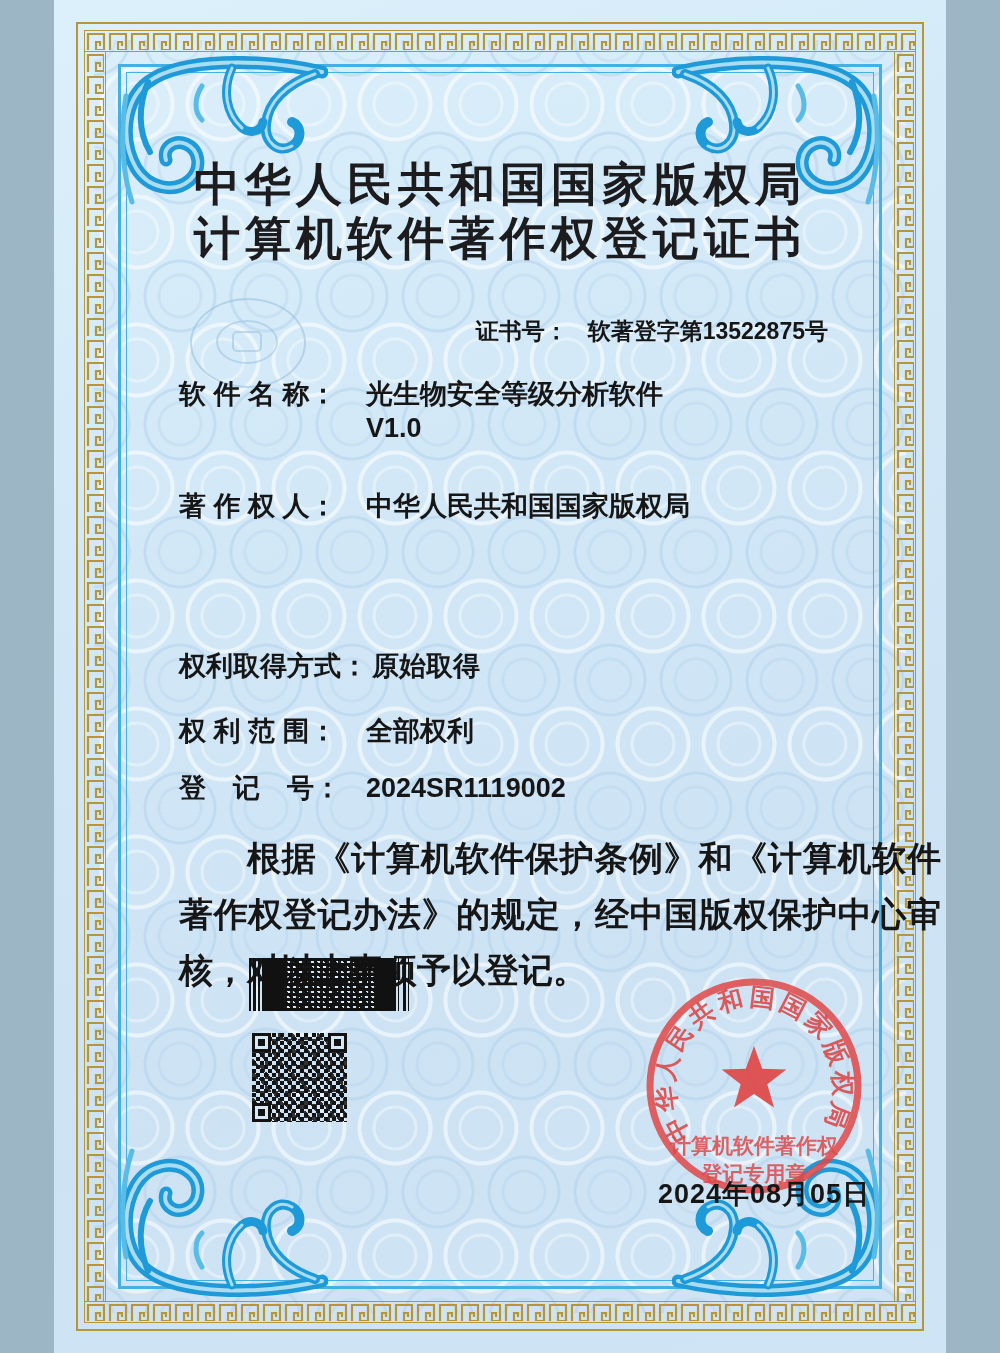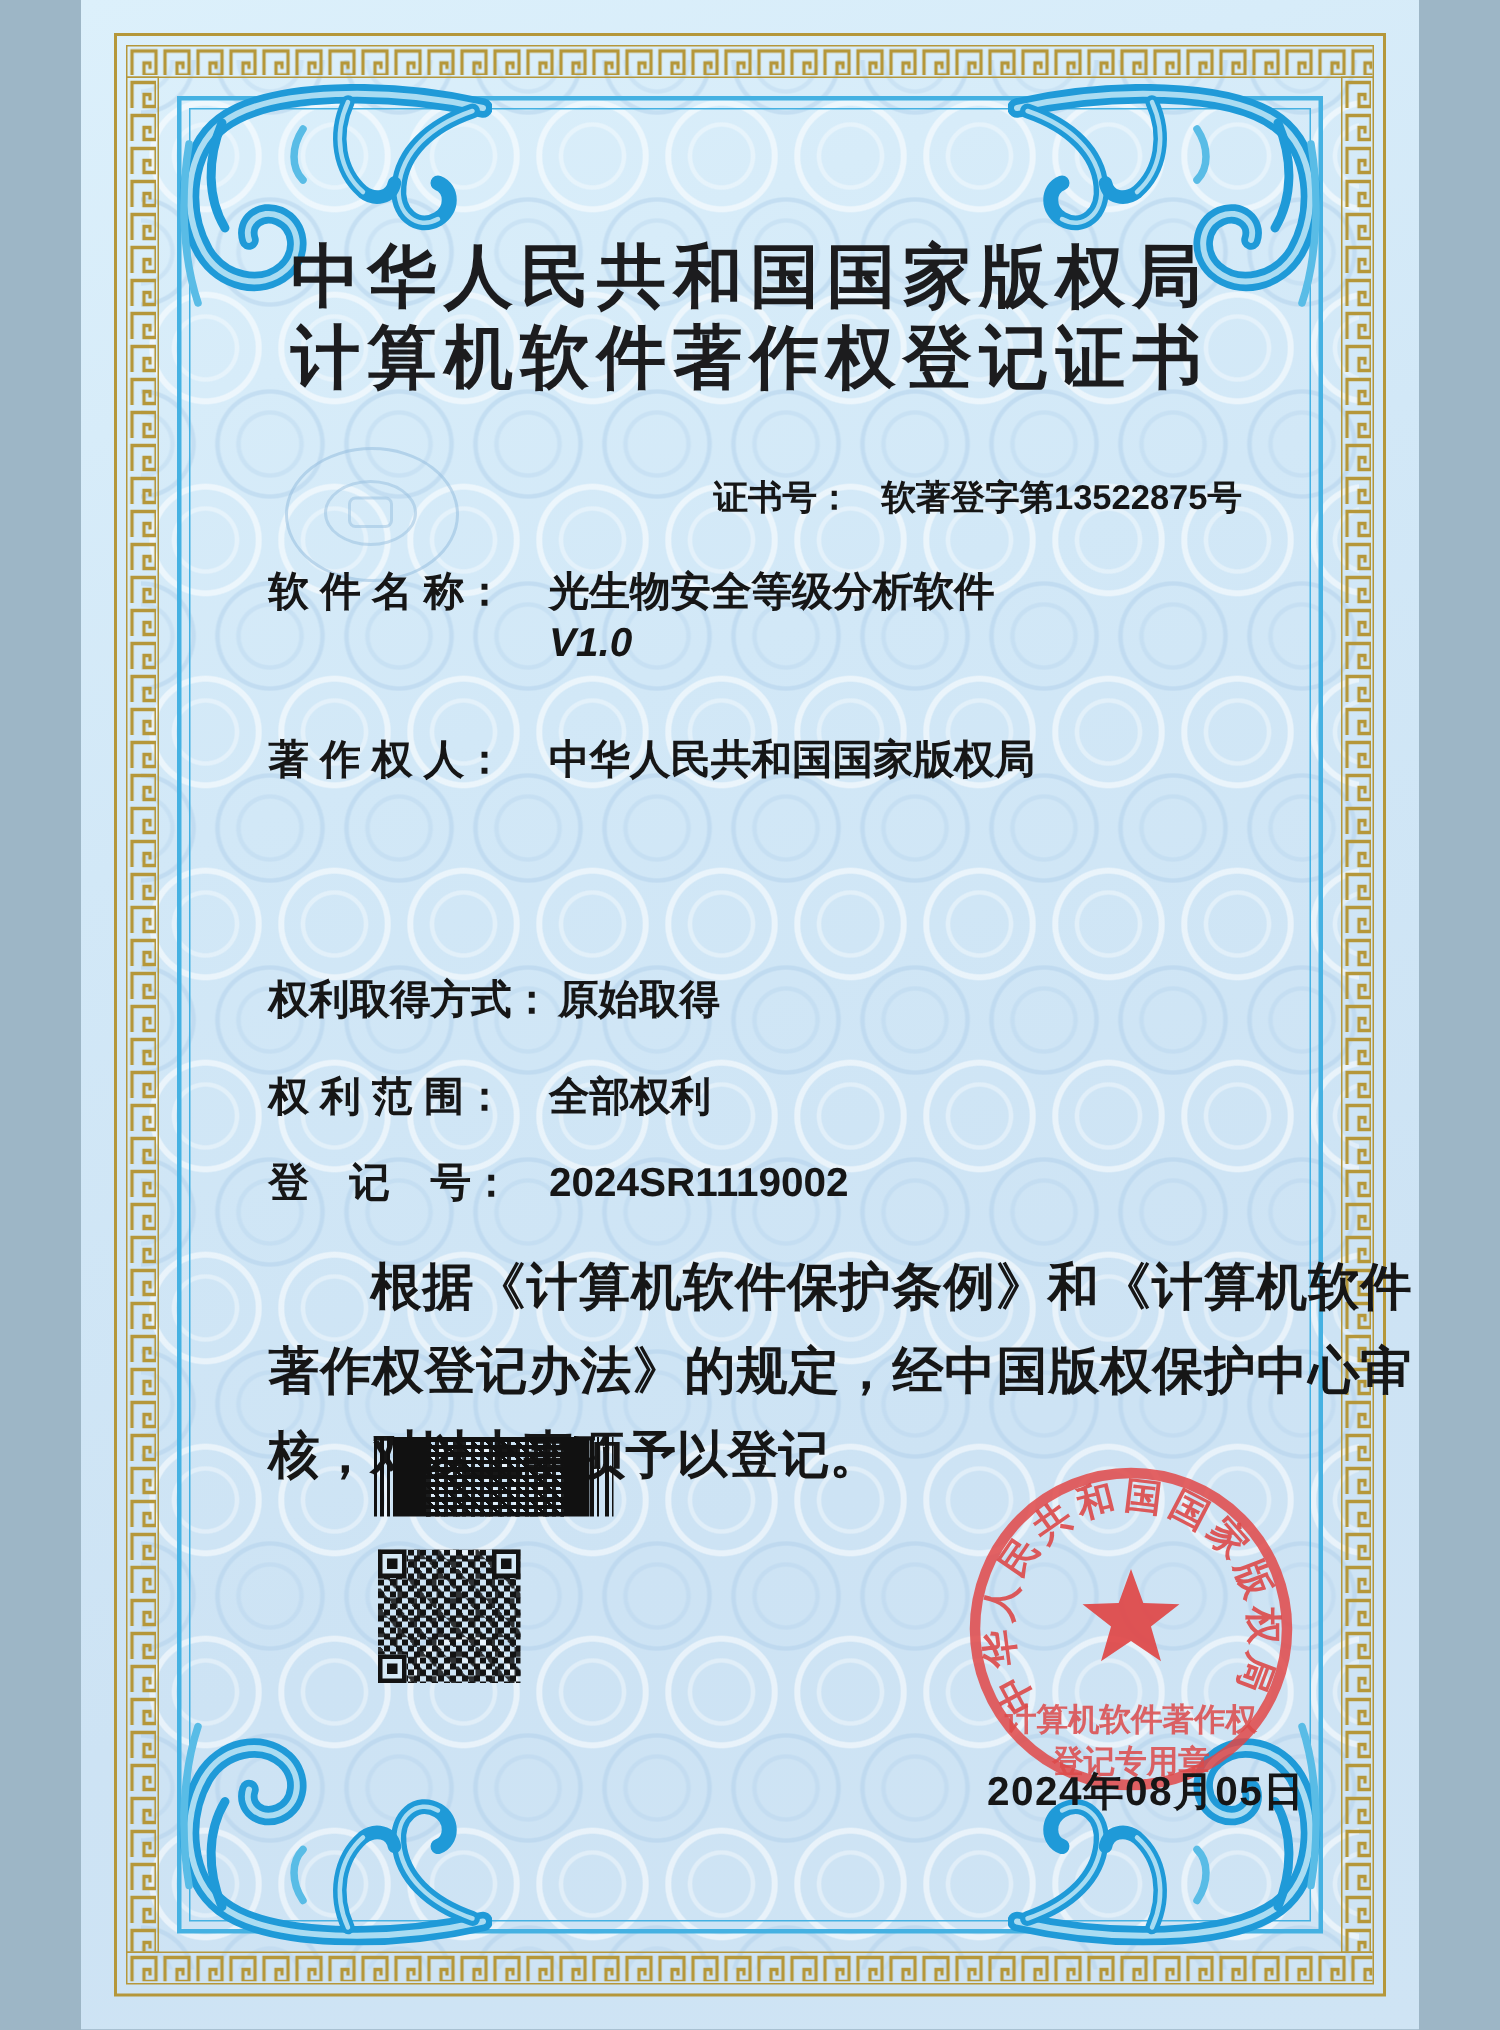--- a/index.html
+++ b/index.html
@@ -43,21 +43,21 @@
   .title{position:absolute;left:0;width:100%;text-align:center;font-weight:bold;color:#1c1c1e;
          font-size:46px;letter-spacing:5px;white-space:nowrap;}
   .title-1{top:154px;}
   .title-2{top:208px;}
   .certno{position:absolute;top:316px;right:118px;font-size:23px;font-weight:bold;white-space:nowrap;}
   .certno .v{margin-left:20px;}
   .frow{position:absolute;left:125px;font-size:27px;font-weight:bold;white-space:nowrap;}
   .frow .lab{display:inline-block;min-width:183px;}
   .frow .val{margin-left:4px;text-align:center;}
   .r-name{top:376px;}
-  .r-version{top:413px;left:312px;font-size:27px;font-weight:bold;position:absolute;font-style:italic;}
+  .r-version{top:413px;left:312px;font-size:27px;font-weight:bold;position:absolute;}
   .r-owner{top:488px;}
   .r-acq{top:648px;}
   .r-scope{top:713px;}
   .r-reg{top:770px;}
   .statement{position:absolute;left:125px;top:830px;width:762px;font-size:34px;font-weight:bold;
              line-height:56px;text-indent:2em;text-align:justify;color:#161616;}
   .issue-date{position:absolute;left:604px;top:1176px;font-size:27px;font-weight:bold;letter-spacing:1px;}
   
   .barcode{position:absolute;left:195px;top:958px;width:160px;height:53px;display:flex;}
   .bc-s1{width:13px;height:100%;background:repeating-linear-gradient(90deg,#111 0 2px,transparent 2px 4px,#111 4px 7px,transparent 7px 9px);}

